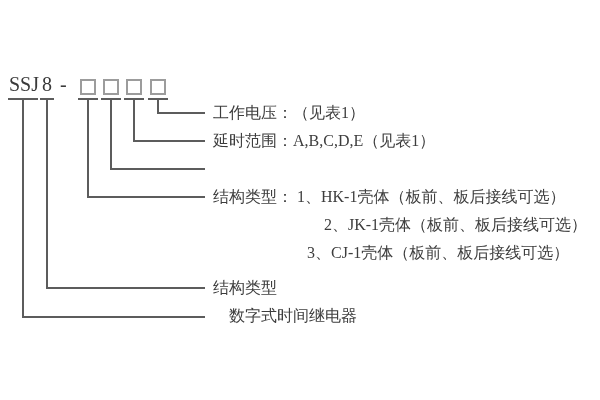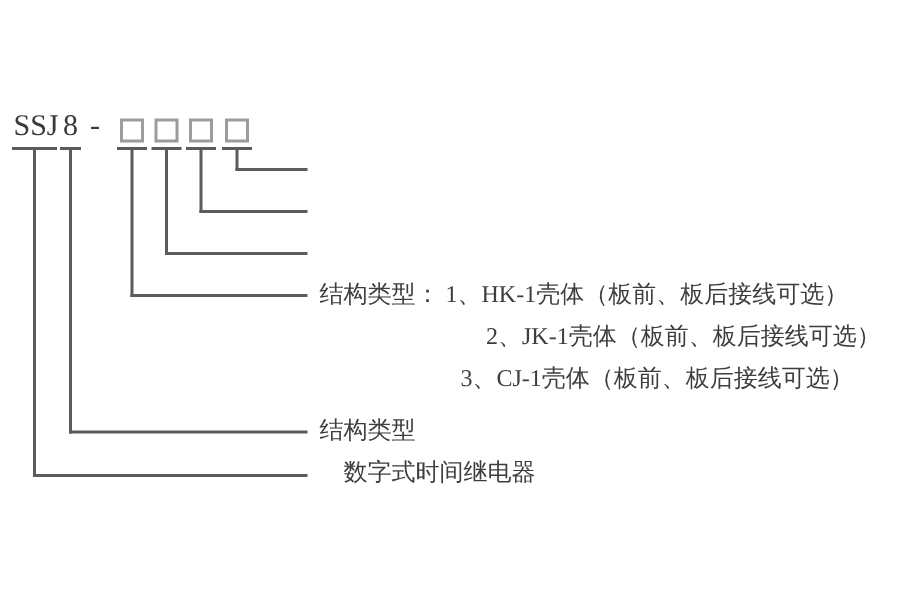--- a/index.html
+++ b/index.html
@@ -111,19 +111,21 @@
   <div class="vline" id="v-b3"></div>
   <div class="vline" id="v-b4"></div>
 
   <div class="hline" id="h-b4"></div>
   <div class="hline" id="h-b3"></div>
   <div class="hline" id="h-b2"></div>
   <div class="hline" id="h-b1"></div>
   <div class="hline" id="h-series"></div>
   <div class="hline" id="h-prefix"></div>
 
+  <div class="txt" id="l-voltage">工作电压：（见表1）</div>
+  <div class="txt" id="l-delay">延时范围：A,B,C,D,E（见表1）</div>
   <div class="txt" id="l-structure">结构类型： 1、HK-1壳体（板前、板后接线可选）</div>
   <div class="txt" id="l-opt2">2、JK-1壳体（板前、板后接线可选）</div>
   <div class="txt" id="l-opt3">3、CJ-1壳体（板前、板后接线可选）</div>
   <div class="txt" id="l-design">结构类型</div>
   <div class="txt" id="l-product">数字式时间继电器</div>
 
 </div>
 
 </body></html>

